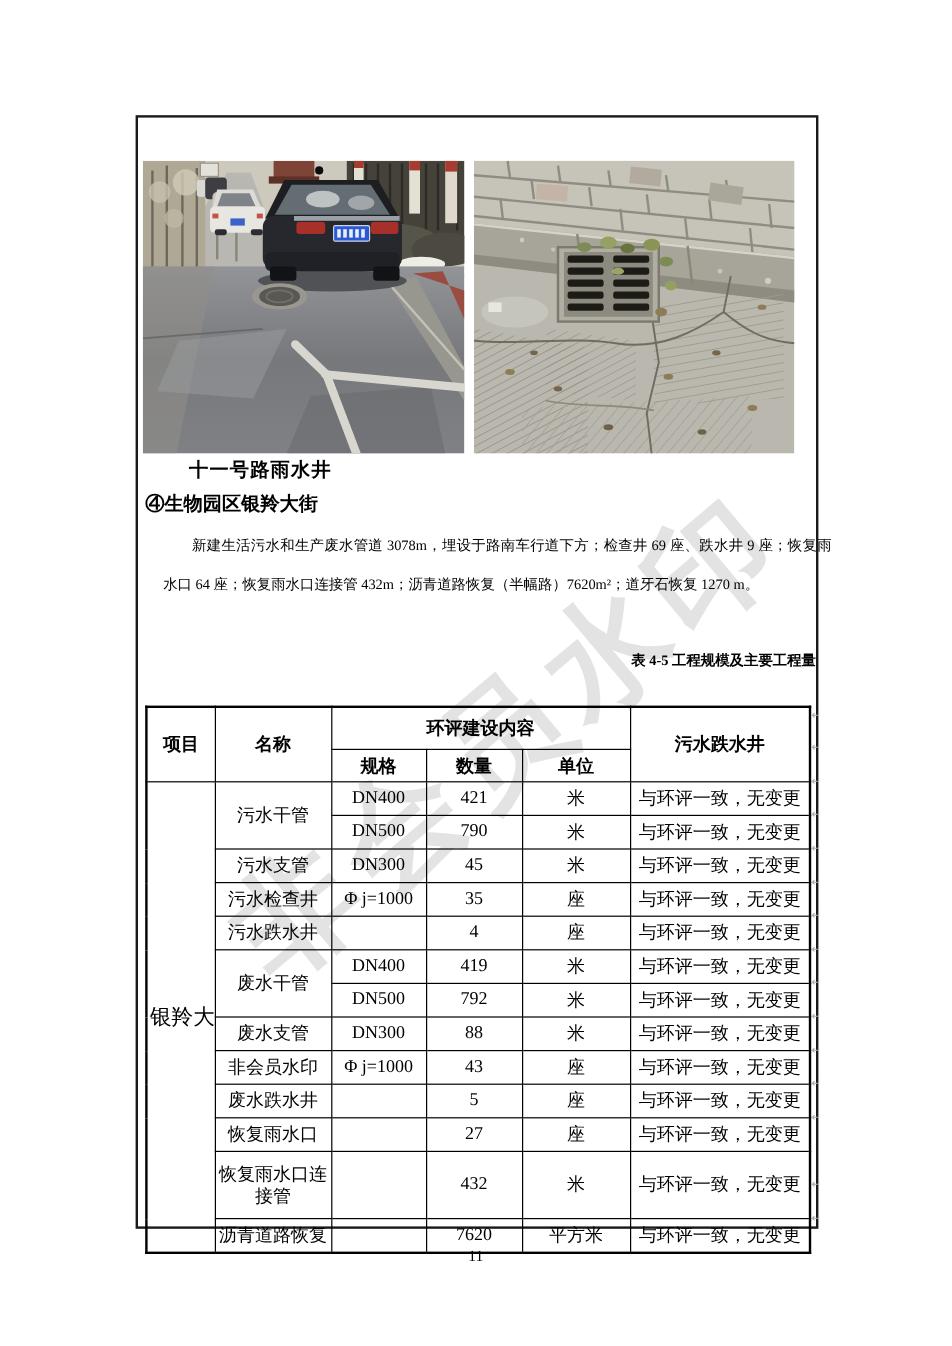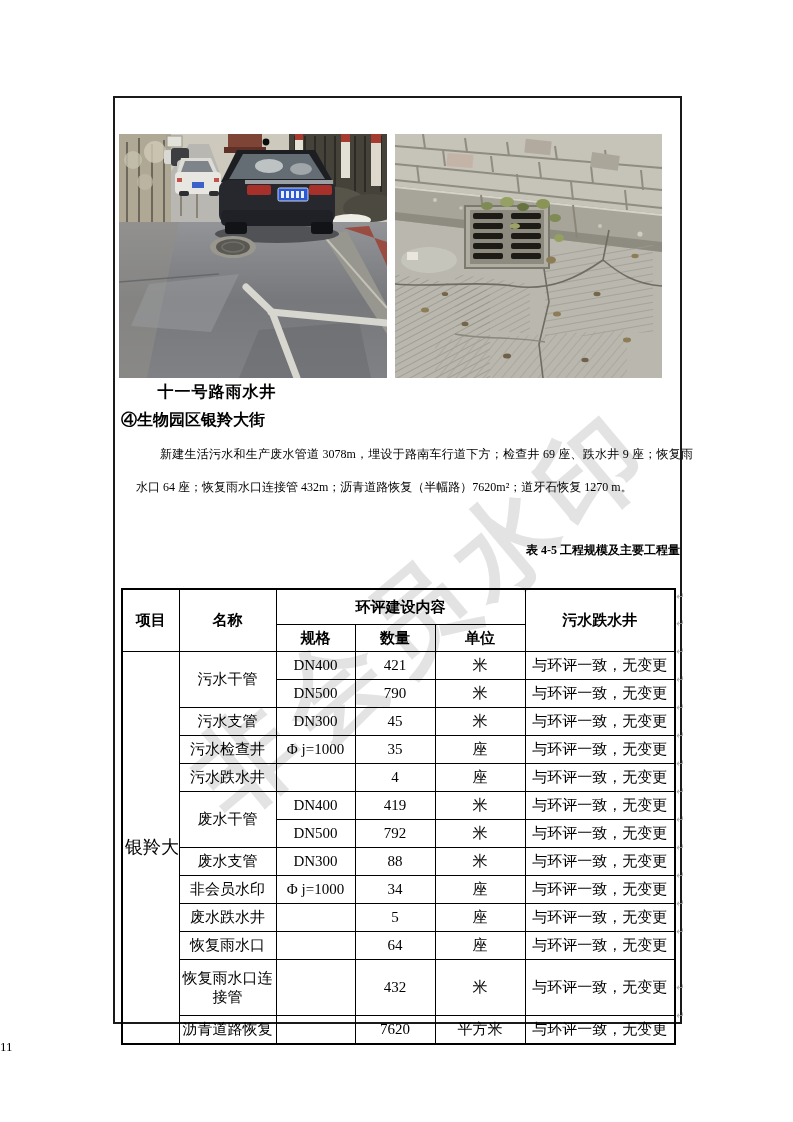--- a/index.html
+++ b/index.html
@@ -53,21 +53,21 @@
   thead tr:first-child th{height:34px;}
   thead tr:last-child th{height:26px;}
   tbody tr{height:28px;}
   tbody tr:nth-child(12){height:56px;}
   td.proj{font-size:18px;white-space:nowrap;padding:0;}
   .cellmark{
     position:absolute;left:561px;z-index:3;
     font-family:"DejaVu Sans",sans-serif;font-size:10px;color:#a8a8a8;line-height:10px;
   }
   .page-number{
-    position:absolute;left:0;top:1039px;width:100%;
+    position:absolute;left:0;top:1039px;width:100%;text-align:center;
     font-size:13px;z-index:2;
   }
 </style>
 </head>
 <body>
 
 <div class="page">
 
   <div class="watermark">非会员水印</div>
 
@@ -386,35 +386,35 @@
           <tr>
             <td>废水支管</td>
             <td>DN300</td>
             <td>88</td>
             <td>米</td>
             <td>与环评一致，无变更</td>
           </tr>
           <tr>
             <td>非会员水印</td>
             <td>Φ j=1000</td>
-            <td>34</td>
+            <td>43</td>
             <td>座</td>
             <td>与环评一致，无变更</td>
           </tr>
           <tr>
             <td>废水跌水井</td>
             <td></td>
             <td>5</td>
             <td>座</td>
             <td>与环评一致，无变更</td>
           </tr>
           <tr>
             <td>恢复雨水口</td>
             <td></td>
-            <td>64</td>
+            <td>27</td>
             <td>座</td>
             <td>与环评一致，无变更</td>
           </tr>
           <tr>
             <td>恢复雨水口连接管</td>
             <td></td>
             <td>432</td>
             <td>米</td>
             <td>与环评一致，无变更</td>
           </tr>

